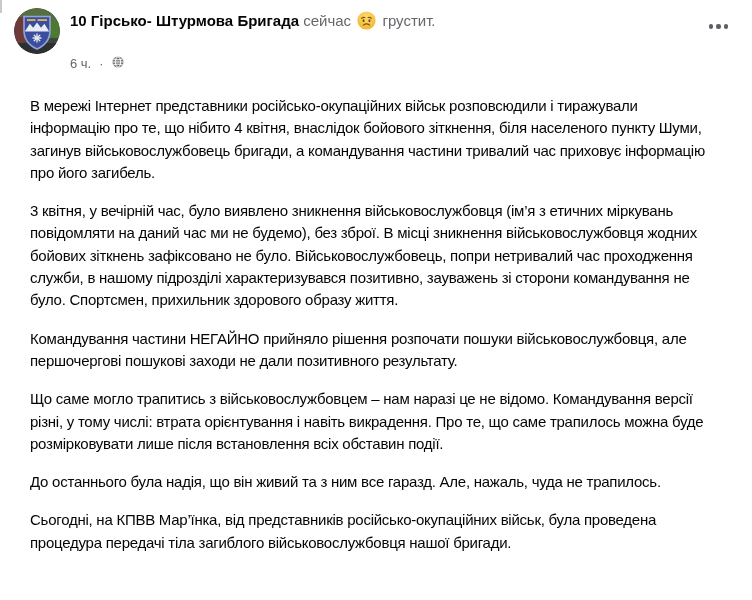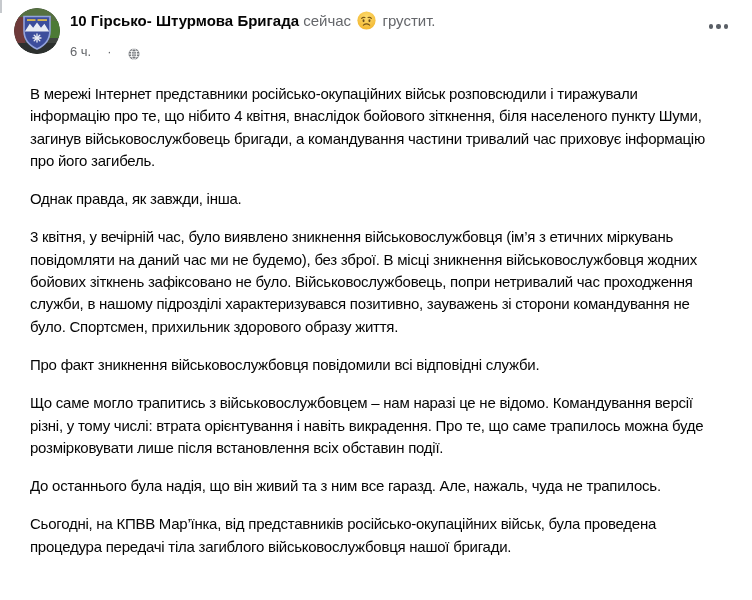--- a/index.html
+++ b/index.html
@@ -47,26 +47,26 @@
     color: #050505;
     cursor: pointer;
   }
   .feeling-emoji {
     display: inline-block;
     vertical-align: -4px;
     margin: 0 2px;
   }
   .meta-line {
     display: flex;
-    align-items: flex-end;
-    gap: 16px;
+    align-items: flex-start;
+    gap: 8px;
     font-size: 13px;
     line-height: 17px;
     color: #65676b;
-    margin-top: 8px;
+    margin-top: 20px;
   }
   .meta-line .timestamp { cursor: pointer; }
   .globe-icon { display: inline-flex; margin-top: 1px; }
   .more-btn {
     position: absolute;
     right: 14px; top: 18px;
     display: flex;
     gap: 3px;
     padding: 6px 2px;
     cursor: pointer;
@@ -166,20 +166,19 @@
 
     <div class="more-btn">
       <span class="dot"></span>
       <span class="dot"></span>
       <span class="dot"></span>
     </div>
   </div>
 
   <div class="post-body">
     <div class="para">В мережі Інтернет представники російсько-окупаційних військ розповсюдили і тиражували інформацію про те, що нібито 4 квітня, внаслідок бойового зіткнення, біля населеного пункту Шуми, загинув військовослужбовець бригади, а командування частини тривалий час приховує інформацію про його загибель.</div>
-    <div class="para">Однак правда, як завжди, інша.</div>
     <div class="para">3 квітня, у вечірній час, було виявлено зникнення військовослужбовця (ім’я з етичних міркувань повідомляти на даний час ми не будемо), без зброї. В місці зникнення військовослужбовця жодних бойових зіткнень зафіксовано не було. Військовослужбовець, попри нетривалий час проходження служби, в нашому підрозділі характеризувався позитивно, зауважень зі сторони командування не було. Спортсмен, прихильник здорового образу життя.</div>
-    <div class="para">Про факт зникнення військовослужбовця повідомили всі відповідні служби.</div>
+    <div class="para">Командування частини НЕГАЙНО прийняло рішення розпочати пошуки військовослужбовця, але першочергові пошукові заходи не дали позитивного результату.</div>
     <div class="para">Що саме могло трапитись з військовослужбовцем – нам наразі це не відомо. Командування версії різні, у тому числі: втрата орієнтування і навіть викрадення. Про те, що саме трапилось можна буде розмірковувати лише після встановлення всіх обставин події.</div>
     <div class="para">До останнього була надія, що він живий та з ним все гаразд. Але, нажаль, чуда не трапилось.</div>
     <div class="para">Сьогодні, на КПВВ Мар’їнка, від представників російсько-окупаційних військ, була проведена процедура передачі тіла загиблого військовослужбовця нашої бригади.</div>
   </div>
 </div>
 
 </body></html>

